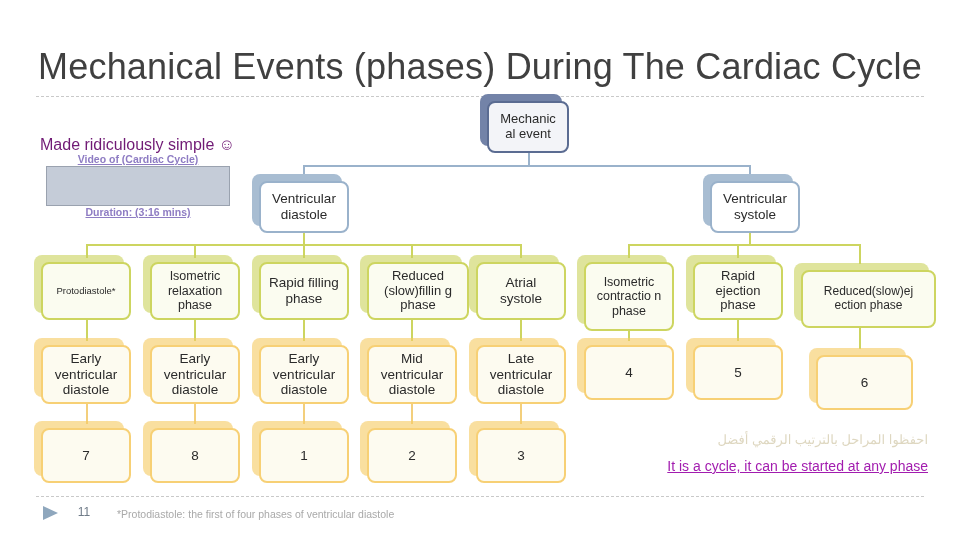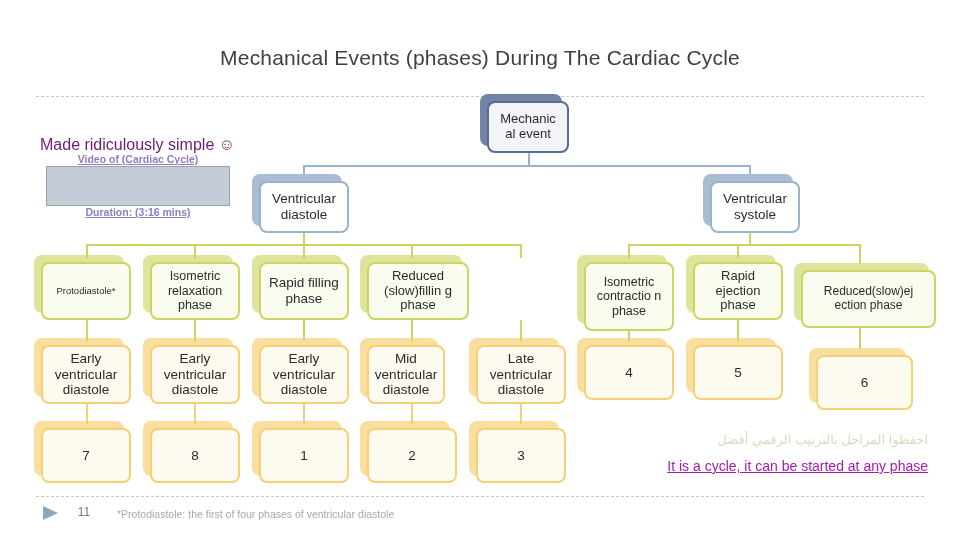--- a/index.html
+++ b/index.html
@@ -6,21 +6,21 @@
   body{
     width:960px;height:540px;overflow:hidden;background:#ffffff;
     font-family:"Liberation Sans", sans-serif;
     -webkit-font-smoothing:antialiased;
   }
   #slide{position:relative;width:960px;height:540px;}
 
   
   .title{
     position:absolute;left:0;top:46px;width:960px;text-align:center;
-    font-size:21px;color:#404040;letter-spacing:.2px;font-weight:400;
+    font-size:36px;color:#404040;letter-spacing:.2px;font-weight:400;
   }
   .rule{
     position:absolute;left:36px;width:888px;height:0;
     border-top:1px dashed #c9c9c9;
   }
   .rule.top{top:96px;}
   .rule.bottom{top:496px;}
 
   
   .made-simple{
@@ -166,20 +166,24 @@
     <div class="face">Isometric relaxation phase</div>
   </div>
   <div class="node n-olive" style="left:259px;top:262px;width:90px;height:58px;font-size:13.5px;">
     <div class="shadow"></div>
     <div class="face">Rapid filling phase</div>
   </div>
   <div class="node n-olive" style="left:367px;top:262px;width:90px;height:58px;font-size:13px;padding-left:12px;">
     <div class="shadow"></div>
     <div class="face">Reduced (slow)fillin g phase</div>
   </div>
+  <div class="node n-olive" style="left:476px;top:262px;width:90px;height:58px;font-size:13.5px;">
+    <div class="shadow"></div>
+    <div class="face">Atrial systole</div>
+  </div>
   <div class="node n-olive" style="left:584px;top:262px;width:90px;height:69px;font-size:12.5px;">
     <div class="shadow"></div>
     <div class="face">Isometric contractio n phase</div>
   </div>
   <div class="node n-olive" style="left:693px;top:262px;width:90px;height:58px;font-size:13px;">
     <div class="shadow"></div>
     <div class="face">Rapid ejection phase</div>
   </div>
   <div class="node n-olive" style="left:801px;top:270px;width:117px;height:58px;font-size:12px;padding-left:18px;">
     <div class="shadow"></div>
@@ -191,21 +195,21 @@
     <div class="face">Early ventricular diastole</div>
   </div>
   <div class="node n-amber" style="left:150px;top:345px;width:90px;height:59px;font-size:13.5px;">
     <div class="shadow"></div>
     <div class="face">Early ventricular diastole</div>
   </div>
   <div class="node n-amber" style="left:259px;top:345px;width:90px;height:59px;font-size:13.5px;">
     <div class="shadow"></div>
     <div class="face">Early ventricular diastole</div>
   </div>
-  <div class="node n-amber" style="left:367px;top:345px;width:78px;height:59px;font-size:13.5px;">
+  <div class="node n-amber" style="left:367px;top:345px;width:90px;height:59px;font-size:13.5px;">
     <div class="shadow"></div>
     <div class="face">Mid ventricular diastole</div>
   </div>
   <div class="node n-amber" style="left:476px;top:345px;width:90px;height:59px;font-size:13.5px;">
     <div class="shadow"></div>
     <div class="face">Late ventricular diastole</div>
   </div>
   <div class="node n-amber" style="left:584px;top:345px;width:90px;height:55px;font-size:13.5px;">
     <div class="shadow"></div>
     <div class="face">4</div>

